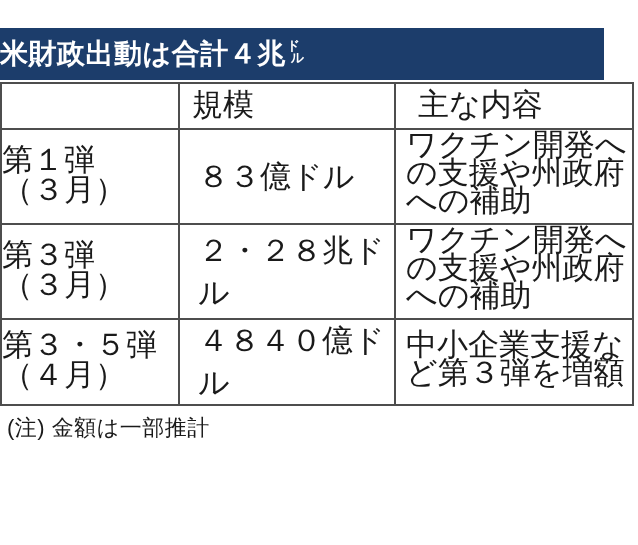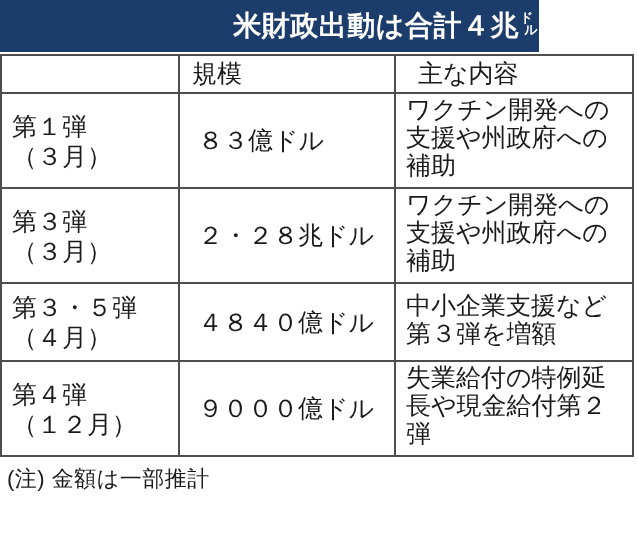--- a/index.html
+++ b/index.html
@@ -3,49 +3,49 @@
 <meta charset="utf-8">
 <style>
   * { margin:0; padding:0; box-sizing:border-box; }
   html,body { background:#ffffff; }
   body {
     width:638px; height:545px; position:relative; overflow:hidden;
     font-family:"Liberation Sans","DejaVu Sans",sans-serif;
     color:#1a1a1a;
   }
   .banner {
-    width:539px; height:52px; background:#1c3d6b;
-    display:flex; align-items:center; justify-content:flex-end;
+    width:604px; height:52px; background:#1c3d6b;
+    display:flex; align-items:center; justify-content:flex-start;margin-top:28px;
   }
   .banner-text {
     color:#ffffff; font-weight:bold; font-size:28px; letter-spacing:0.5px;
     white-space:nowrap; display:inline-flex; align-items:center;
   }
   .unit-stack {
     display:inline-flex; flex-direction:column; justify-content:center;
     font-size:13px; line-height:12px; width:18px; margin:0 1px;
     transform:translateY(-2px);
   }
   .unit-stack .u-top { align-self:flex-start; }
   .unit-stack .u-bot { align-self:flex-end; }
 
   table.stim {
     width:632px; margin-top:2px; border-collapse:collapse; table-layout:fixed;
   }
   table.stim col.c1 { width:178px; }
   table.stim col.c2 { width:216px; }
   table.stim col.c3 { width:238px; }
   table.stim th, table.stim td {
-    border:2px solid #4d4d4d; font-size:25px; font-weight:normal;
+    border:2px solid #4d4d4d; font-size:31px; font-weight:normal;
     text-align:left; vertical-align:middle; overflow:hidden;
   }
   tr.hdr { height:38px; }
   tr.hdr th { padding:0 0 2px 12px; }
   tr.hdr th.h3 { padding-left:22px; }
-  td.phase-cell { padding-left:10px; line-height:30px; }
+  td.phase-cell { padding-left:0; line-height:30px;font-family:Liberation Mono, monospace; }
   td.amount-cell { padding-left:18px; }
   td.desc-cell { padding:1px 4px 8px 10px; line-height:28px; vertical-align:top; }
   tr.r1 { height:84px; }
   tr.r2 { height:90px; }
   tr.r3 { height:93px;border-radius:16px; }
   tr.r4 { height:78px; }
   tr.r5 { height:88px; }
   .note {
     margin-top:7px; padding-left:7px; font-size:22px; color:#1a1a1a;
     letter-spacing:0.5px;
@@ -84,21 +84,16 @@
   <tr class="r3">
     <td class="phase-cell"><span>第３弾</span><br><span>（３月）</span></td>
     <td class="amount-cell">２・２８兆ドル</td>
     <td class="desc-cell">ワクチン開発への支援や州政府への補助</td>
   </tr>
   <tr class="r4">
     <td class="phase-cell"><span>第３・５弾</span><br><span>（４月）</span></td>
     <td class="amount-cell">４８４０億ドル</td>
     <td class="desc-cell">中小企業支援など第３弾を増額</td>
   </tr>
-  <tr class="r5">
-    <td class="phase-cell"><span>第４弾</span><br><span>（１２月）</span></td>
-    <td class="amount-cell">９０００億ドル</td>
-    <td class="desc-cell">失業給付の特例延長や現金給付第２弾</td>
-  </tr>
 </tbody>
   </table>
 
 <div class="note">(注) 金額は一部推計</div>
 
 </body></html>

